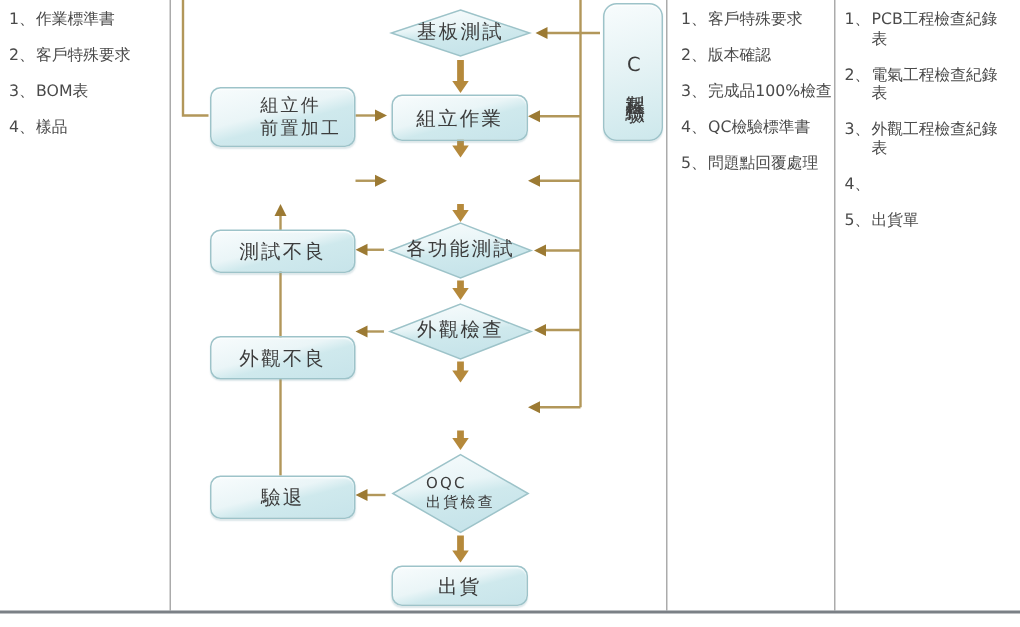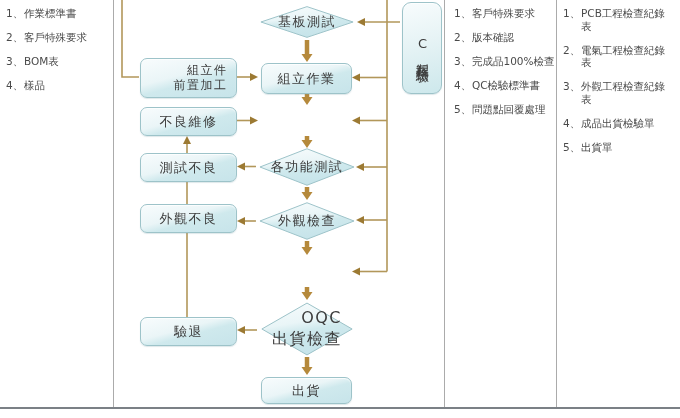--- a/index.html
+++ b/index.html
@@ -14,21 +14,21 @@
   .col-list .itext{flex:1;}
   .nowrap li{white-space:nowrap;}
   
   #connectors{position:absolute;left:0;top:0;z-index:1;}
   #connectors line, #connectors path{stroke:#b2975a;stroke-width:1.6;fill:none;}
   #connectors polygon{fill:#9c7a33;stroke:none;}
   #connectors .thick{stroke:#b5893b;stroke-width:4.5;}
   #connectors .thickhead{fill:#b5893b;}
   
   .node{position:absolute;z-index:2;display:flex;align-items:center;justify-content:center;
-        text-align:right;color:#3c3c3c;font-size:13px;letter-spacing:1.5px;}
+        text-align:left;color:#3c3c3c;font-size:13px;letter-spacing:1.5px;}
   .boxnode{background:linear-gradient(165deg,#f8fcfd 0%,#eaf5f7 42%,#cfe9ed 58%,#c7e4ea 100%);
            border:1px solid #9dc3c9;border-radius:7px;
            box-shadow:inset 0 1px 1px rgba(255,255,255,.8), 0 1px 1px rgba(120,160,170,.25);}
   .two-line{white-space:pre-line;font-size:12px;line-height:1.25;margin-left:24px;}
   .diamond{background:transparent;border:none;}
   .diamond svg{position:absolute;left:0;top:0;width:100%;height:100%;}
   .diamond .dlabel{position:relative;z-index:1;white-space:pre-line;line-height:1.3;}
   .vbox{writing-mode:vertical-rl;text-orientation:upright;letter-spacing:2px;
         background:linear-gradient(165deg,#f8fcfd 0%,#e6f3f5 45%,#cde8ec 100%);
         border:1px solid #9dc3c9;border-radius:9px;
@@ -95,21 +95,20 @@
     <li>
         <span class="marker">2、</span>
         <span class="itext">電氣工程檢查紀錄表</span>
       </li>
     <li>
         <span class="marker">3、</span>
         <span class="itext">外觀工程檢查紀錄表</span>
       </li>
     <li>
         <span class="marker">4、</span>
-        <span class="itext">成品出貨檢驗單</span>
       </li>
     <li>
         <span class="marker">5、</span>
         <span class="itext">出貨單</span>
       </li>
   </ul>
 
   <svg id="connectors" width="680" height="418">
     <defs>
       <linearGradient id="ndgrad" x1="0" y1="0" x2="0.3" y2="1">
@@ -228,41 +227,38 @@
     <svg viewBox="0 0 100 100" preserveAspectRatio="none">
       <polygon points="50,2 98,50 50,98 2,50" fill="url(#ndgrad)" stroke="#9dc3c9" vector-effect="non-scaling-stroke"></polygon>
       </svg>
     <span class="dlabel">外觀檢查</span>
   </div>
 
   <div class="node diamond" style="left:260px;top:302px;width:94px;height:54px">
     <svg viewBox="0 0 100 100" preserveAspectRatio="none">
       <polygon points="50,2 98,50 50,98 2,50" fill="url(#ndgrad)" stroke="#9dc3c9" vector-effect="non-scaling-stroke"></polygon>
       </svg>
-    <span class="dlabel" style="font-size:16px">OQC
+    <span class="dlabel" style="font-size:10px">OQC
 出貨檢查</span>
   </div>
 
   <div class="node boxnode" style="left:261px;top:63px;width:89px;height:29px">
     <span>組立作業</span>
     </div>
   <div class="node boxnode" style="left:261px;top:377px;width:89px;height:25px">
     <span>出貨</span>
     </div>
 
   <div class="node boxnode" style="left:140px;top:58px;width:95px;height:38px">
     <span class="two-line">組立件
 前置加工</span>
     </div>
-  <div class="node boxnode" style="left:140px;top:107px;width:95px;height:27px">
-    <span>不良維修</span>
-    </div>
   <div class="node boxnode" style="left:140px;top:153px;width:95px;height:27px">
     <span>測試不良</span>
     </div>
-  <div class="node boxnode" style="left:140px;top:204px;width:95px;height:27px">
+  <div class="node boxnode" style="left:140px;top:224px;width:95px;height:27px">
     <span>外觀不良</span>
     </div>
   <div class="node boxnode" style="left:140px;top:317px;width:95px;height:27px">
     <span>驗退</span>
     </div>
 
 </div>
 
 </body></html>

